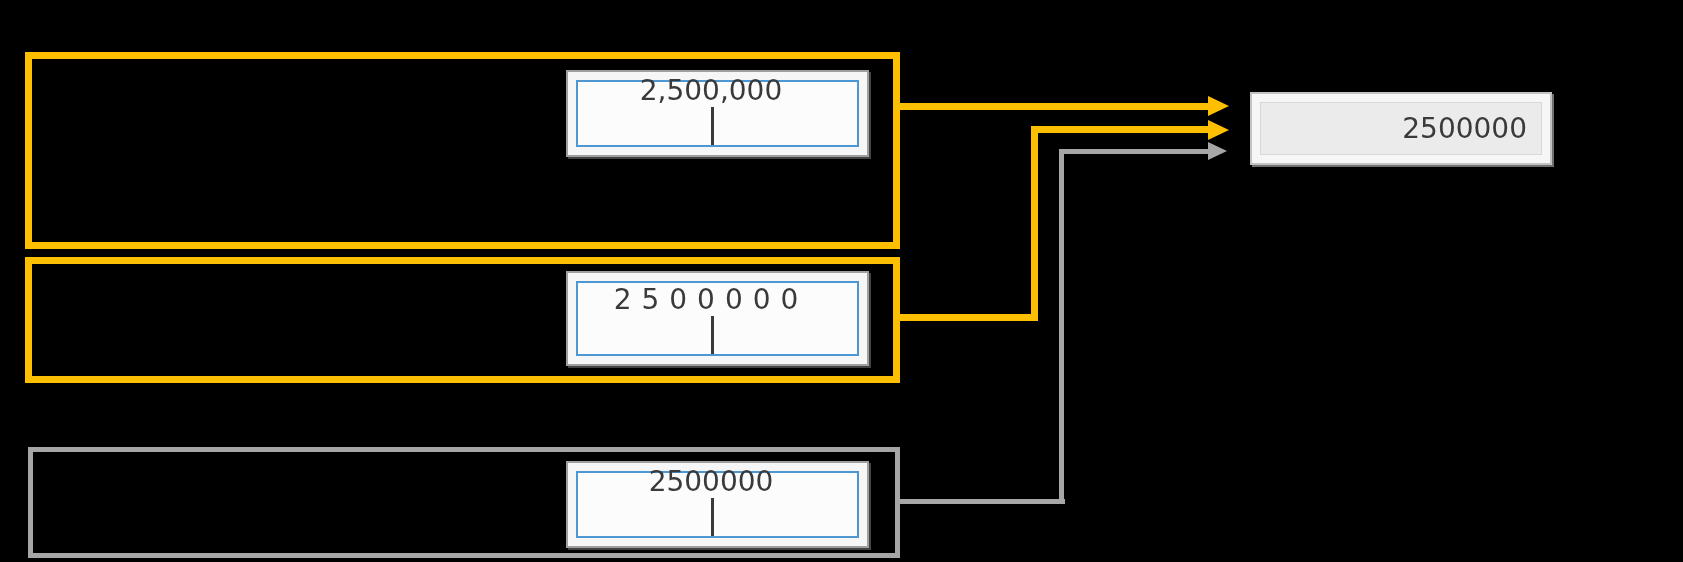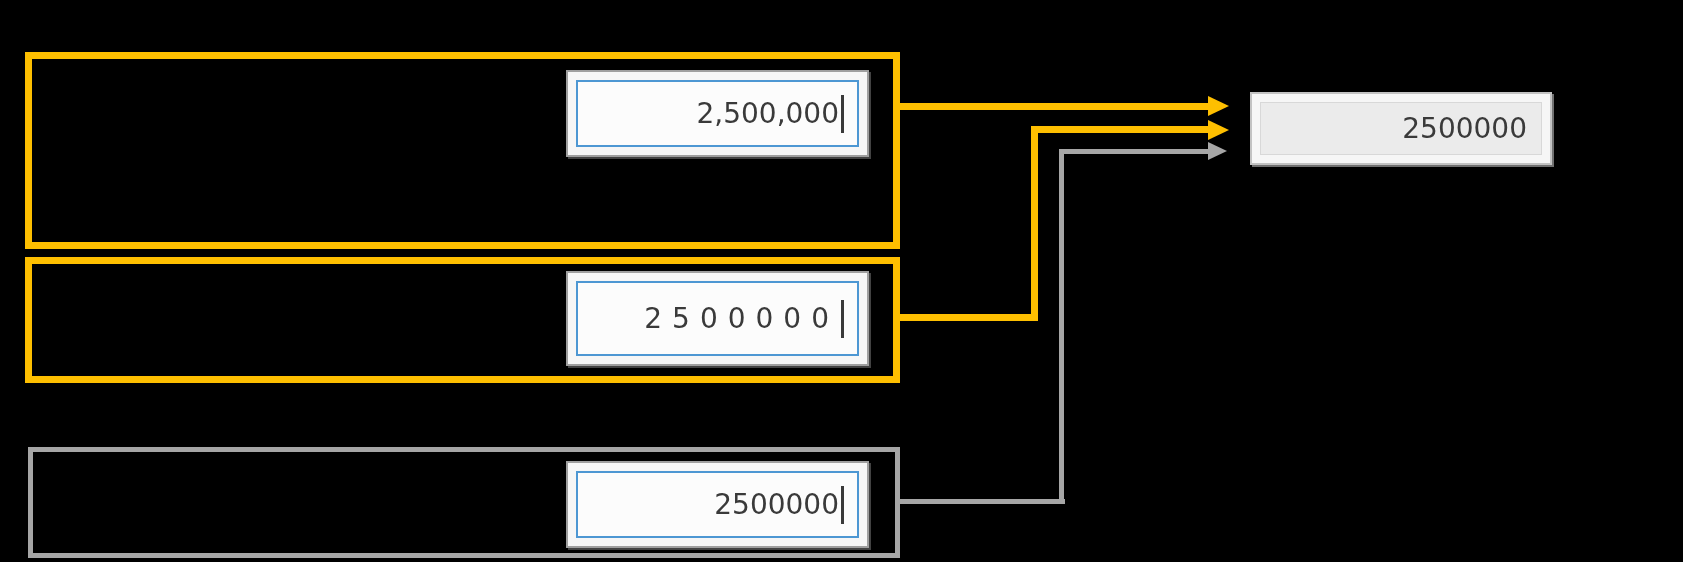--- a/index.html
+++ b/index.html
@@ -49,20 +49,21 @@
     width: 100%; height: 100%;
     border: 2px solid var(--focus-ring);
     background: var(--entry-bg);
     display: flex;
     align-items: center;
     justify-content: flex-end;
     padding-right: 13px;
     font-size: 28px;
     color: var(--field-text);
     white-space: nowrap;
+    flex-direction: column;
   }
   .value-spaced { letter-spacing: 10px; }
 
   .caret {
     display: inline-block;
     width: 3px;
     height: 38px;
     background: var(--field-text);
     margin-left: 2px;
     flex: 0 0 auto;

